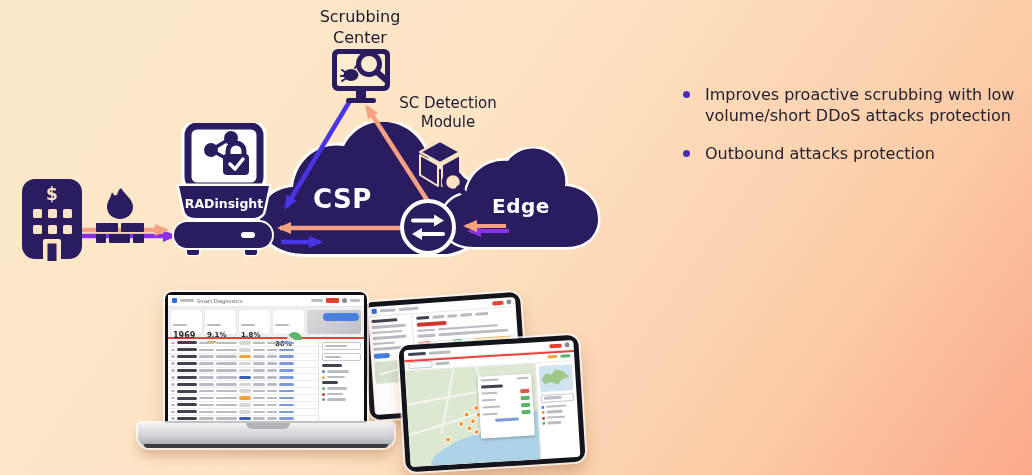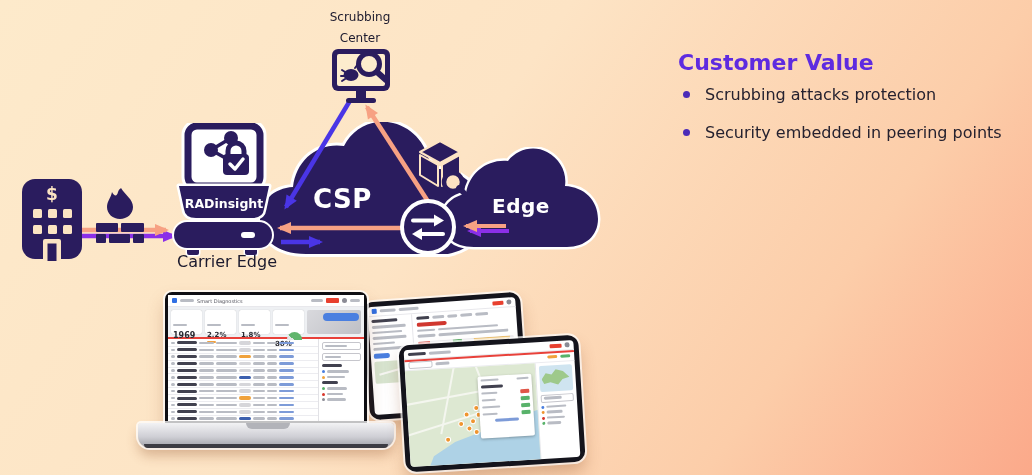--- a/index.html
+++ b/index.html
@@ -1,21 +1,21 @@
 <!DOCTYPE html>
 <html><head>
 <meta charset="utf-8">
 <style>
   html,body{margin:0;padding:0;}
   #stage{position:relative;width:1032px;height:475px;overflow:hidden;
     font-family:"DejaVu Sans",sans-serif;
     background:linear-gradient(125deg,#fdeacb 0%,#fde4c5 42%,#fccda9 76%,#fba98a 100%);}
   .abs{position:absolute;}
   
-  .dlabel{white-space:pre-line;text-align:center;color:#1c1a2e;font-size:12px;line-height:20.5px;z-index:7;}
+  .dlabel{white-space:pre-line;text-align:center;color:#1c1a2e;font-size:16px;line-height:20.5px;z-index:7;}
   .cloudlabel{color:#fff;font-weight:bold;z-index:7;letter-spacing:.5px;}
   
   #arrows{z-index:5;pointer-events:none;}
   
   .icon{z-index:6;}
   .cloudshape{z-index:4;}
   
   .cv-head{left:678px;top:50px;font-size:22px;font-weight:bold;color:#5e2be0;z-index:8;}
   .cv-list{left:678px;top:84px;width:340px;margin:0;padding:0;list-style:none;z-index:8;}
   .cv-list li{position:relative;max-width:325px;padding-left:27px;margin:0 0 17px 0;
@@ -158,20 +158,22 @@
         <line x1="11" y1="29" x2="14" y2="29"></line>
       <line x1="12" y1="34" x2="15" y2="32"></line>
         <line x1="25" y1="21" x2="28" y2="17"></line>
     </g>
     <circle cx="39" cy="17" r="10.5" fill="#fdeccd" stroke="#2a1c5e" stroke-width="5"></circle>
     <line x1="47" y1="25" x2="56" y2="33" stroke="#2a1c5e" stroke-width="6" stroke-linecap="round"></line>
     <rect x="26" y="44" width="10" height="7" fill="#2a1c5e"></rect>
     <rect x="16" y="51" width="30" height="5" rx="2.5" fill="#2a1c5e"></rect>
   </svg>
 
+  <div class="abs dlabel" style="left:387px;top:94px;width:122px;font-size:15px;line-height:19px">SC Detection
+Module</div>
 
   <svg class="abs icon" style="left:413px;top:139px" width="56" height="58" viewBox="0 0 56 58">
     <g fill="#2a1c5e" stroke="#fde4c4" stroke-width="2" stroke-linejoin="round">
       <polygon points="27,2 47,13 27,24 7,13"></polygon>
       <polygon points="7,16 25,26 25,47 7,36"></polygon>
       <polygon points="29,26 47,16 47,36 29,47"></polygon>
     </g>
     <circle cx="40" cy="43" r="9" fill="#fde2c2" stroke="#2a1c5e" stroke-width="4.5"></circle>
     <line x1="46" y1="49" x2="52" y2="55" stroke="#2a1c5e" stroke-width="5.5" stroke-linecap="round"></line>
   </svg>
@@ -194,21 +196,20 @@
   </svg>
 
   <svg class="abs icon" style="left:171px;top:218px" width="104" height="40" viewBox="0 0 104 40">
     <g fill="#2a1c5e" stroke="#fff" stroke-width="3" paint-order="stroke">
       <rect x="16" y="28" width="12" height="9" rx="2"></rect>
       <rect x="74" y="28" width="12" height="9" rx="2"></rect>
     </g>
     <rect x="3" y="4" width="98" height="26" rx="13" fill="#2a1c5e" stroke="#fff" stroke-width="4" paint-order="stroke"></rect>
     <rect x="70" y="14" width="14" height="6" rx="3" fill="#fff"></rect>
   </svg>
-  <div class="abs dlabel" style="left:167px;top:252px;width:120px;font-size:16px">Carrier Edge</div>
 
   <svg class="abs icon" style="left:20px;top:177px" width="64" height="84" viewBox="0 0 64 84">
     <rect x="2" y="2" width="60" height="80" rx="13" fill="#2a1c5e"></rect>
     <text x="32" y="23" text-anchor="middle" fill="#fbe4c3" font-size="17" font-weight="bold" font-family="DejaVu Sans,sans-serif">$</text>
     <g fill="#fbe4c3">
       <rect x="13" y="32" width="9" height="9" rx="1.5"></rect>
         <rect x="28" y="32" width="9" height="9" rx="1.5"></rect>
         <rect x="43" y="32" width="9" height="9" rx="1.5"></rect>
       <rect x="13" y="48" width="9" height="9" rx="1.5"></rect>
         <rect x="28" y="48" width="9" height="9" rx="1.5"></rect>
@@ -232,24 +233,23 @@
   <svg class="abs" style="left:398px;top:197px;z-index:7" width="60" height="60" viewBox="0 0 60 60">
     <circle cx="30" cy="30" r="26" fill="#2a1c5e" stroke="#fff" stroke-width="4"></circle>
     <g stroke="#fff" stroke-width="4" stroke-linecap="round">
       <line x1="15" y1="23.5" x2="36" y2="23.5"></line>
       <line x1="45" y1="37" x2="24" y2="37"></line>
     </g>
     <polygon points="36,17.5 46,23.5 36,29.5" fill="#fff"></polygon>
     <polygon points="24,31 14,37 24,43" fill="#fff"></polygon>
   </svg>
 
-  <div class="abs cv-head">Customer Value</div>
   <ul class="abs cv-list">
-    <li>Scrubbing attacks protection</li>
-    <li>Security embedded in peering points</li>
+    <li>Improves proactive scrubbing with low volume/short DDoS attacks protection</li>
+    <li>Outbound attacks protection</li>
   </ul>
 
   <div class="abs tab tab-back">
     <div class="tab-ui">
       <div class="thead">
         <i class="logo-sq"></i>
         <i class="bar" style="width:16px"></i>
         <i class="bar" style="width:20px"></i>
         <span class="sp"></span>
         <i class="chip-red" style="width:11px;height:4px"></i>
@@ -314,21 +314,21 @@
           <i class="avatar"></i>
           <i class="bar" style="width:10px"></i>
         </div>
         <div class="kpis">
           <div class="kcard">
             <i class="bar"></i>
             <div class="kval">1969</div>
           </div>
           <div class="kcard">
             <i class="bar"></i>
-            <div class="kval small">2.2%</div>
+            <div class="kval small">9.1%</div>
             <div class="kunder"></div>
           </div>
           <div class="kcard">
             <i class="bar"></i>
             <div class="kval small">1.8%</div>
             <div class="kunder"></div>
           </div>
           <div class="kcard">
             <i class="bar"></i>
             <div class="gauge"></div>

